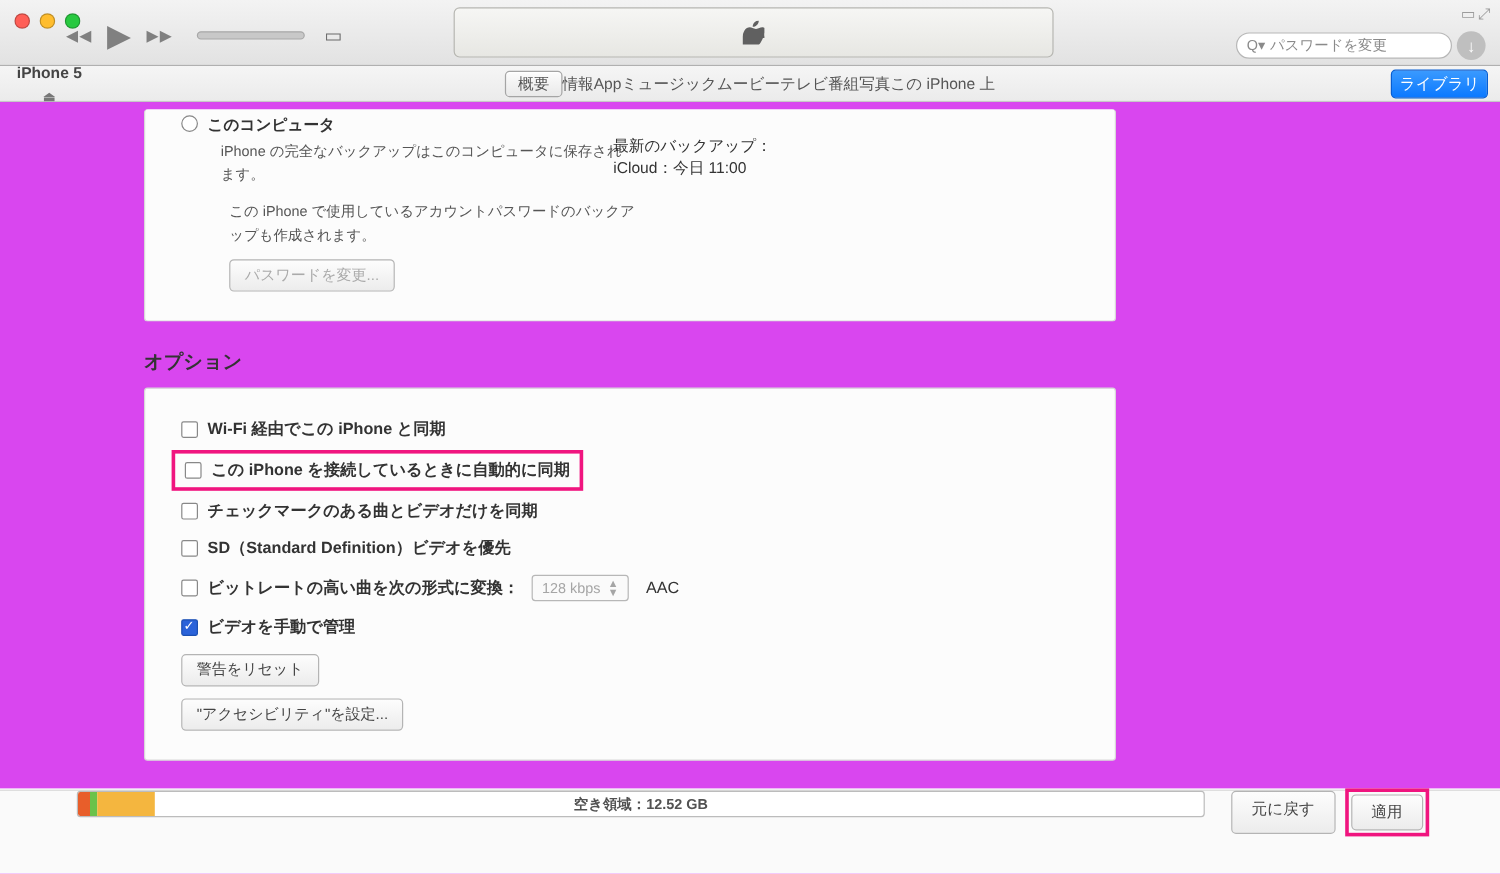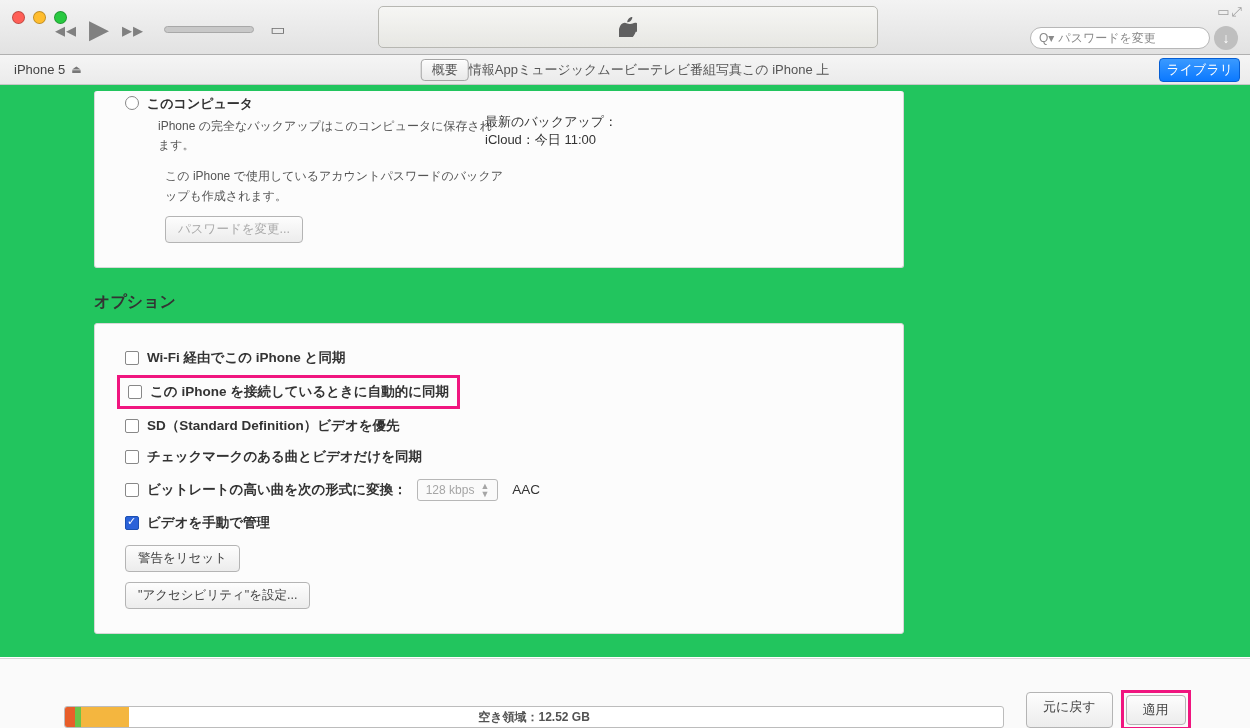--- a/index.html
+++ b/index.html
@@ -68,22 +68,22 @@
   .winbtns{position:absolute;right:8px;top:4px;display:flex;gap:2px;color:#9c9c9c;font-size:13px}
 
   
   .tabbar {
     height:30px;background:linear-gradient(#f5f5f5,#ebebeb);
     border-bottom:1px solid #c7c7c7;
     display:flex;align-items:center;position:relative;
     font-size:13px;
   }
   .device-name{
-    position:absolute;left:14px;font-weight:400;color:#444;
-    display:flex;align-items:center;gap:6px;
+    position:absolute;left:14px;font-weight:700;color:#444;
+    display:flex;align-items:center;gap:6px;flex-direction:column;
   }
   .eject{font-size:11px;color:#777}
   .tabs{position:absolute;left:50%;transform:translateX(-50%);display:flex;align-items:center}
   .tabs span{color:#555}
   .tabs .active{
     border:1px solid #a5a5a5;border-radius:4px;padding:1px 10px;
     background:linear-gradient(#fcfcfc,#e9e9e9);
     box-shadow:inset 0 1px 0 #fff;
   }
   .library-btn{
@@ -91,23 +91,23 @@
     background:linear-gradient(#3a9aff,#0b79ff);
     color:#fff;border:1px solid #065ed3;border-radius:4px;
     padding:2px 6px;font-size:13px;font-family:Liberation Serif, serif;
   }
 
   
   .content{
     height: 572px;
     overflow: hidden;
     position: relative;
-    padding-left: 94px;
+    padding-left: 120px;
     padding-top: 6px;
-    background:#22c55e;
+    background:#d946ef;
   }
 
   .panel{
     width:810px;border:1px solid #d8d8d8;border-radius:3px;
     background:#fcfcfc;padding:12px 30px 24px 30px;margin-bottom:24px;
   }
 
   
   .backup-frag{border-top:none}
   .radio-row{display:flex;align-items:flex-start;gap:8px;margin-bottom:4px}
@@ -138,21 +138,21 @@
     padding:0 8px;color:#a5a5a5;font-size:12px;margin:0 6px 0 2px;
   }
   .bitrate-sel .arrows{margin-left:6px;font-size:9px;line-height:8px}
 
   .panel .btn-row{margin-top:4px}
 
   
   .bottom{
     position:absolute;left:0;right:0;bottom:0;height:70px;
     border-top:1px solid #d7d7d7;background:#fafafa;
-    display:flex;align-items:flex-end;
+    display:flex;align-items:flex-start;
   }
   .capacity{
     position:relative;flex:none;margin-left:64px;
     width:940px;height:22px;border:1px solid #bcbcbc;border-radius:3px;
     background:#fff; overflow:hidden;
     display:flex;align-items:center;
   }
   .seg{height:100%}
   .seg.a{width:10px;background:#e85e2a}
   .seg.b{width:6px;background:#6bc24a}
@@ -254,26 +254,26 @@
 
     <div class="opt-row">
       <span class="highlight">
         <span class="chk"></span>
         <span class="lbl">この iPhone を接続しているときに自動的に同期</span>
       </span>
     </div>
 
     <div class="opt-row">
       <span class="chk"></span>
+      <span class="lbl">チェックマークのある曲とビデオだけを同期</span>
+    </div>
+
+    <div class="opt-row">
+      <span class="chk"></span>
       <span class="lbl">SD（Standard Definition）ビデオを優先</span>
-    </div>
-
-    <div class="opt-row">
-      <span class="chk"></span>
-      <span class="lbl">チェックマークのある曲とビデオだけを同期</span>
     </div>
 
     <div class="opt-row">
       <span class="chk"></span>
       <span class="lbl">ビットレートの高い曲を次の形式に変換：</span>
       <span class="bitrate-sel">
         <span>128 kbps</span>
         <span class="arrows">▲<br>▼</span>
       </span>
       <span class="lbl" style="font-weight:400">AAC</span>

